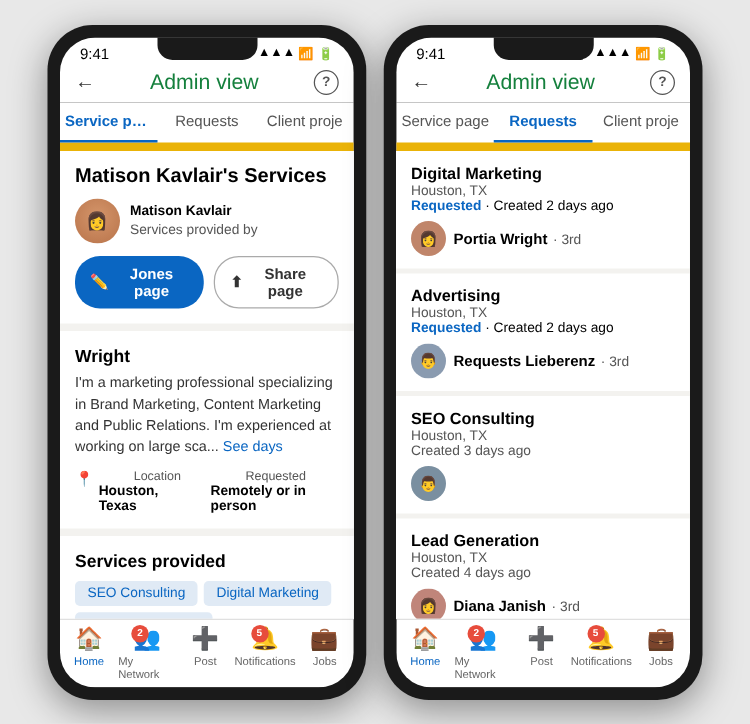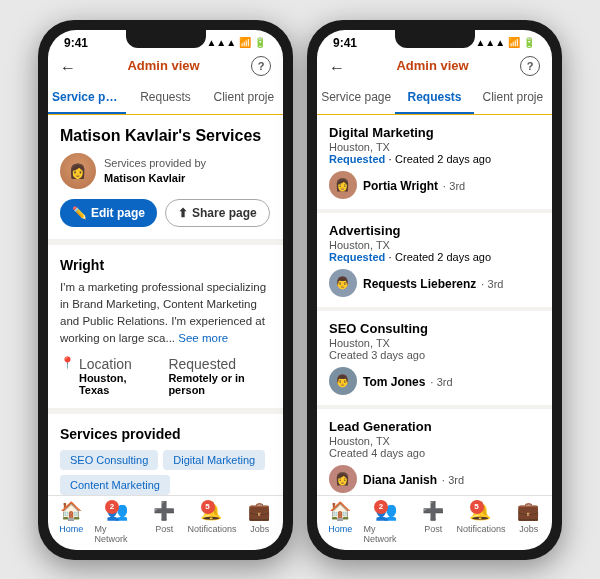--- a/index.html
+++ b/index.html
@@ -29,43 +29,43 @@
     
     .status-bar {
       background: #fff;
       display: flex;
       justify-content: space-between;
       align-items: center;
       padding: 6px 16px 2px;
       font-size: 11px;
       font-weight: 600;
     }
-    .status-time { font-size: 12px; font-weight: 700; }
+    .status-time { font-size: 12px; font-weight: 400; }
     .status-icons { display: flex; align-items: center; gap: 3px; font-size: 10px; }
     
     .header {
       display: flex;
       align-items: center;
       justify-content: space-between;
       padding: 4px 12px 6px;
       background: #fff;
     }
     .header-back { font-size: 16px; color: #333; cursor: pointer; }
-    .header-title { font-size: 13px; font-weight: 700; color: #c2410c; }
+    .header-title { font-size: 17px; font-weight: 400; color: #15803d; }
     .header-help {
       width: 20px; height: 20px;
       border-radius: 50%;
       border: 1.5px solid #555;
       display: flex; align-items: center; justify-content: center;
       font-size: 11px; font-weight: 700; color: #555;
     }
     
     .tabs {
       display: flex;
-      border-bottom: 1px solid #eab308;
+      border-bottom: 7px solid #eab308;
       background: #fff;
     }
     .tab {
       flex: 1;
       text-align: center;
       padding: 8px 4px;
       font-size: 12px;
       color: #555;
       cursor: pointer;
       white-space: nowrap;
@@ -160,21 +160,21 @@
       margin-top: 6px;
     }
     .info-item {
       display: flex;
       align-items: flex-start;
       gap: 4px;
       font-size: 11px;
       color: #333;
     }
     .info-icon { font-size: 12px; }
-    .info-label { font-size: 14px; color: #555; }
+    .info-label { font-size: 10px; color: #555; margin-left: 28px; }
     .info-value { font-size: 11px; font-weight: 600; color: #000; }
     
     .tags-container {
       display: flex;
       flex-wrap: wrap;
       gap: 5px;
       margin-top: 8px;
     }
     .tag {
       padding: 4px 10px;
@@ -312,41 +312,41 @@
 
       <div class="screen-content">
 
         <div class="section-card">
           <div class="profile-title">Matison Kavlair's Services</div>
           <div class="profile-sub">
             <div class="avatar">
               <div class="avatar-face">👩</div>
             </div>
             <div>
+              <div class="profile-sub-text" style="font-weight:600;color:#000;">Matison Kavlair</div>
               <div class="profile-sub-text">Services provided by</div>
-              <div class="profile-sub-text" style="font-weight:600;color:#000;">Matison Kavlair</div>
             </div>
           </div>
           <div class="btn-row">
             <button class="btn btn-primary">
               <span>✏️</span>
-              <span>Edit page</span>
+              <span>Jones page</span>
             </button>
             <button class="btn btn-secondary">
               <span>⬆</span>
               <span>Share page</span>
             </button>
           </div>
         </div>
 
         <div class="section-card">
           <div class="section-title">Wright</div>
           <div class="about-text">
             <span>I'm a marketing professional specializing in Brand Marketing, Content Marketing and Public Relations. I'm experienced at working on large sca...</span>
-            <span class="see-more">See more</span>
+            <span class="see-more">See days</span>
           </div>
           <div class="info-row">
             <div class="info-item">
               <span class="info-icon">📍</span>
               <div>
                 <div class="info-label">Location</div>
                 <div class="info-value">Houston, Texas</div>
               </div>
             </div>
             <div class="info-item">
@@ -461,24 +461,20 @@
         </div>
 
         <div class="request-item">
           <div class="request-service-name">SEO Consulting</div>
           <div class="request-location">Houston, TX</div>
           <div class="request-status status-pending">Created 3 days ago</div>
           <div class="request-user">
             <div class="req-avatar">
               <div class="req-avatar-inner" style="background:#7a8fa0;">👨</div>
             </div>
-            <div>
-              <span class="req-user-name">Tom Jones</span>
-              <span class="req-degree"> · <span>3rd</span></span>
-            </div>
           </div>
         </div>
 
         <div class="request-item">
           <div class="request-service-name">Lead Generation</div>
           <div class="request-location">Houston, TX</div>
           <div class="request-status status-pending">Created 4 days ago</div>
           <div class="request-user">
             <div class="req-avatar">
               <div class="req-avatar-inner" style="background:#c0857a;">👩</div>

